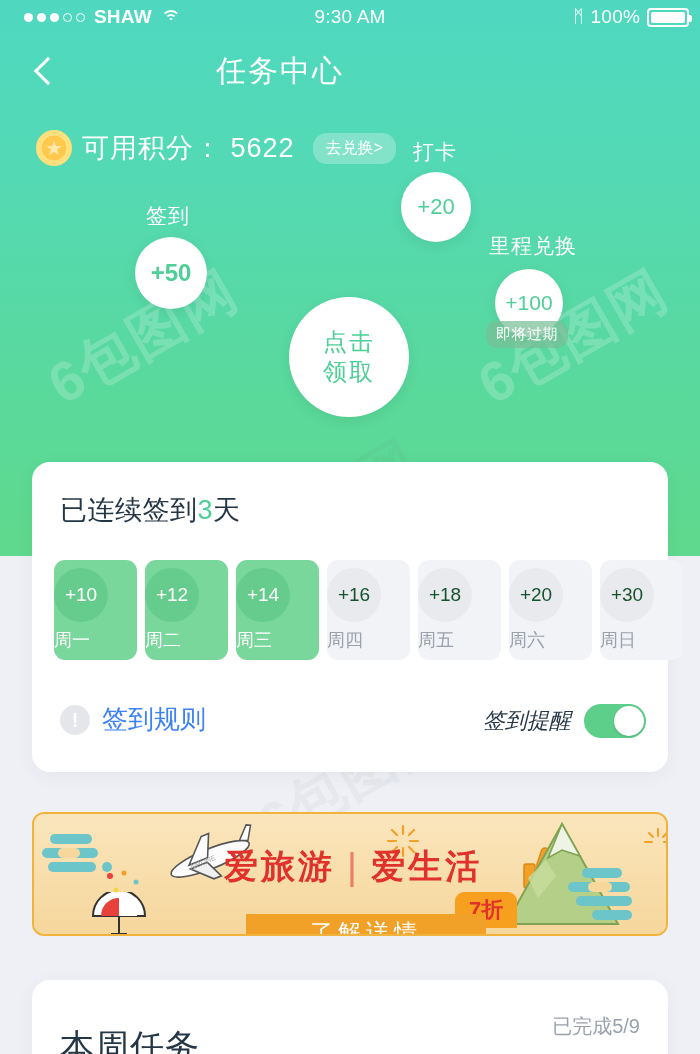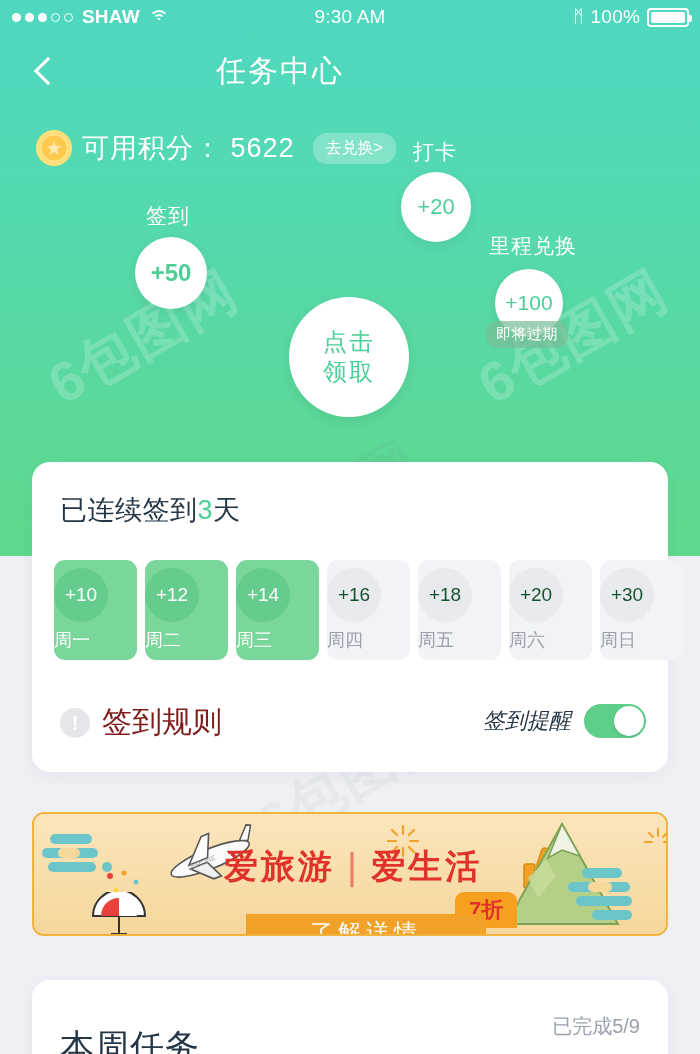--- a/index.html
+++ b/index.html
@@ -16,21 +16,21 @@
     position: absolute; left: 0; top: 0; width: 700px; height: 556px;
     background: linear-gradient(180deg, #4fd8c0 0%, #53d9b4 30%, #58d9a2 60%, #5fd98c 100%);
   }
 
   
   .statusbar {
     position: absolute; left: 0; top: 0; width: 700px; height: 34px;
     display: flex; align-items: center; color: #ffffff;
     font-size: 19px; letter-spacing: .2px;
   }
-  .sb-left { display: flex; align-items: center; gap: 9px; padding-left: 12px; }
+  .sb-left { display: flex; align-items: center; gap: 9px; padding-left: 24px; }
   .dots { display: flex; align-items: center; gap: 4px; }
   .dot { width: 9px; height: 9px; border-radius: 50%; background: #ffffff; }
   .dot.hollow { background: transparent; border: 1.5px solid #ffffff; }
   .carrier { font-weight: bold; font-size: 19px; }
   .wifi { position: relative; width: 20px; height: 15px; }
   .wifi i { position: absolute; left: 50%; transform: translateX(-50%); border: 2.5px solid #fff;
             border-bottom-color: transparent; border-left-color: transparent; border-right-color: transparent;
             border-radius: 50%; }
   .wifi i.a { width: 20px; height: 20px; top: 0; }
   .wifi i.b { width: 12px; height: 12px; top: 4px; }
@@ -92,21 +92,21 @@
   .day.on { background:#79d79b; }
   .day .pts { width: 54px; height: 54px; border-radius:50%; background:#e9eaee; color:#14532d;
     display:flex; align-items:center; justify-content:center; font-size: 19px; }
   .day.on .pts { background:#66cc8d; color:#ffffff; }
   .day .dow { font-size: 18px; color:#9aa1ad; }
   .day.on .dow { color:#ffffff; }
 
   .rules { position:absolute; left: 28px; top: 240px; display:flex; align-items:center; gap: 12px; cursor:pointer; }
   .info-ico { width: 30px; height: 30px; border-radius:50%; background:#e4e6ea; color:#ffffff;
     display:flex; align-items:center; justify-content:center; font-size: 20px; font-weight:bold; line-height:1; }
-  .rules-text { font-size: 30px; color:#7f1d1d; }
+  .rules-text { font-size: 26px; color:#3b82f6; }
 
   .remind { position:absolute; right: 22px; top: 242px; display:flex; align-items:center; gap: 13px; }
   .remind-text { font-size: 22px; color:#253746;font-style:italic; }
   .toggle { width: 62px; height: 34px; border-radius:17px; background:#5ece8b; position:relative; cursor:pointer; }
   .toggle .knob { position:absolute; right: 2px; top: 2px; width: 30px; height: 30px; border-radius:50%;
     background:#ffffff; box-shadow: 0 1px 3px rgba(0,0,0,.15); }
 
   
   #banner { position:absolute; left: 32px; top: 812px; width: 636px; height: 124px;
     border-radius: 12px; overflow:hidden; background:#f7dca6; cursor:pointer;

